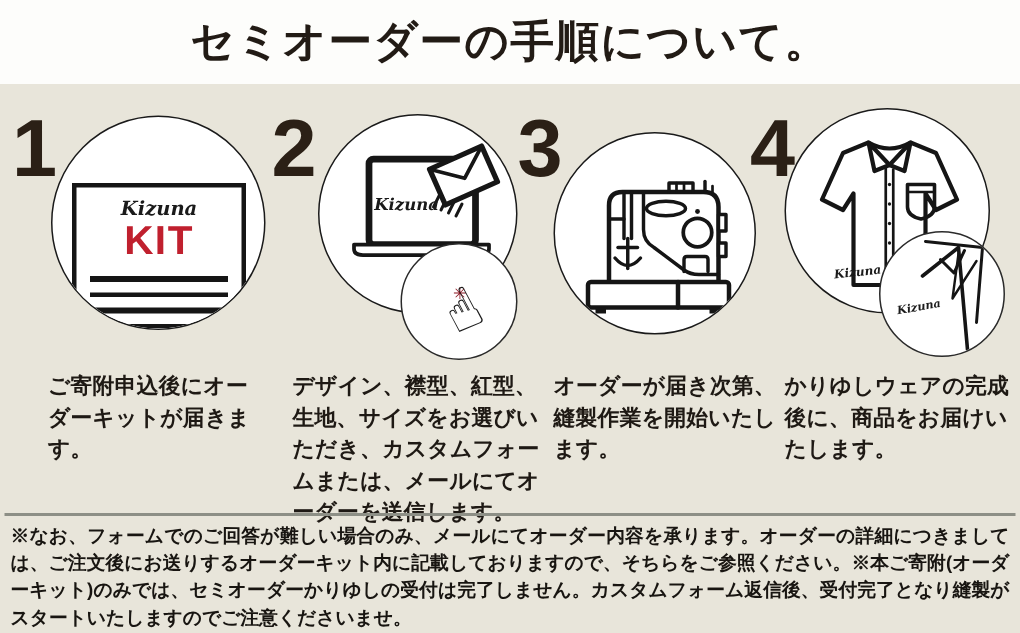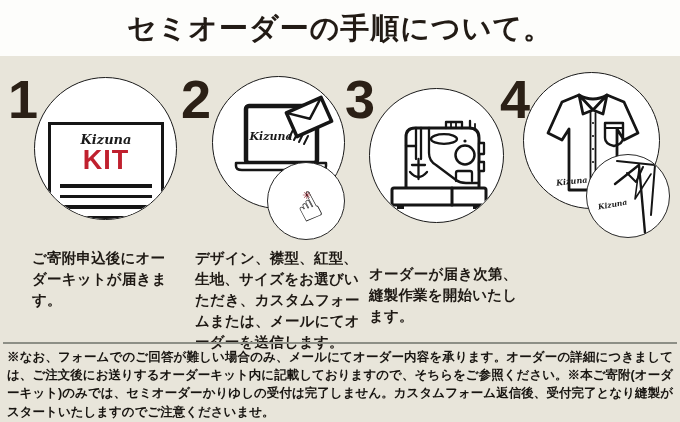--- a/index.html
+++ b/index.html
@@ -44,21 +44,21 @@
           transform:rotate(-28deg); font-family:"DejaVu Sans", sans-serif; }
   .spark { position:absolute; left:34px; top:26px; font-size:11px; color:#8a1420;
            font-family:"DejaVu Sans", sans-serif; }
 
   .icon-svg { position:absolute; left:0; top:0; }
 
   .desc { position:absolute; top:248px; font-size:14.5px; line-height:1.45; font-weight:600;
           color:#1e1914; letter-spacing:0.2px; }
   .d1 { left:32px;  width:148px; }
   .d2 { left:195px; width:168px; }
-  .d3 { left:369px; width:152px;margin-top:16px; }
+  .d3 { left:369px; width:152px; }
   .d4 { left:523px; width:152px; }
 
   .divider { position:absolute; left:3px; top:342px; width:674px; height:2px; background:#8d8f86; }
 
   .footnotes { position:absolute; left:7px; top:348px; width:666px; color:#181511; }
   .footnotes p { font-size:12.5px; line-height:18.2px; font-weight:700; text-align:justify; }
 </style>
 </head>
 <body>
 
@@ -160,20 +160,21 @@
         <path d="M40,18 L49,27 L56,12"></path>
         <path d="M52,14 L48,44 L64,19" stroke-width="1.6"></path>
       </g>
       <text x="26" y="52" text-anchor="middle" font-size="7.5" transform="rotate(-10 26 52)" font-family="DejaVu Serif, serif" font-style="italic" font-weight="bold" fill="#1a1a1a">Kizuna</text>
     </svg>
   </div>
 
   <div class="desc d1">ご寄附申込後にオーダーキットが届きます。</div>
   <div class="desc d2">デザイン、襟型、紅型、生地、サイズをお選びいただき、カスタムフォームまたは、メールにてオーダーを送信します。</div>
   <div class="desc d3">オーダーが届き次第、縫製作業を開始いたします。</div>
+  <div class="desc d4">かりゆしウェアの完成後に、商品をお届けいたします。</div>
 
   <div class="divider"></div>
 
   <div class="footnotes">
     <p>※なお、フォームでのご回答が難しい場合のみ、メールにてオーダー内容を承ります。オーダーの詳細につきましては、ご注文後にお送りするオーダーキット内に記載しておりますので、そちらをご参照ください。※本ご寄附(オーダーキット)のみでは、セミオーダーかりゆしの受付は完了しません。カスタムフォーム返信後、受付完了となり縫製がスタートいたしますのでご注意くださいませ。</p>
     <p>※納品時期：受付完了から約1ヶ月半でお手元にお届けとなります。</p>
   </div>
 
 </div>
 

